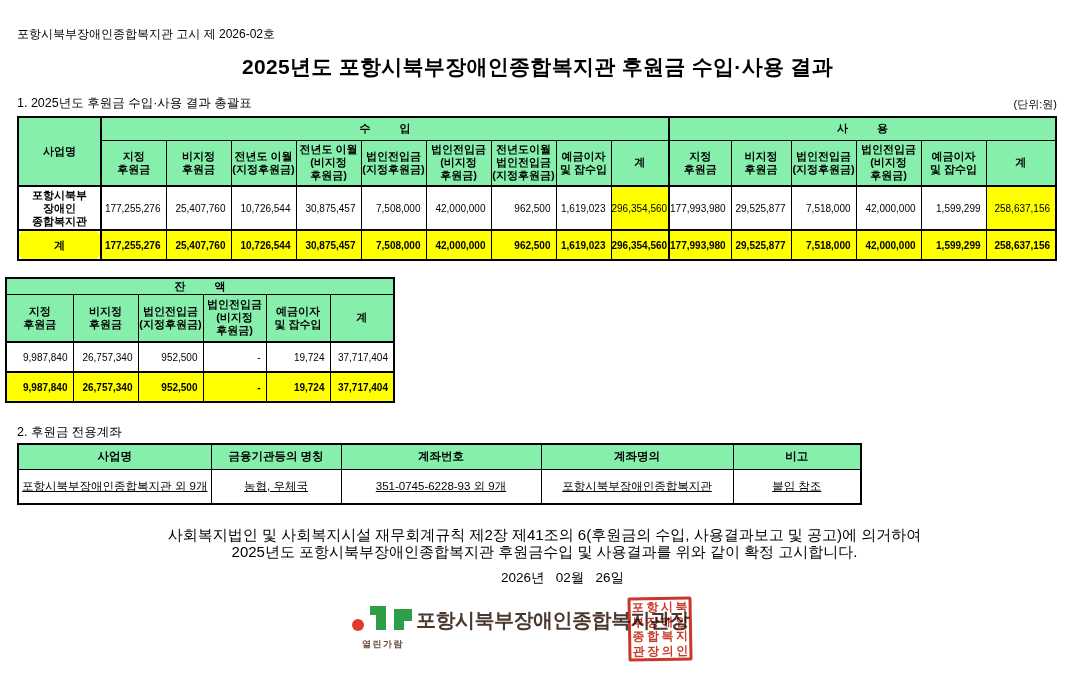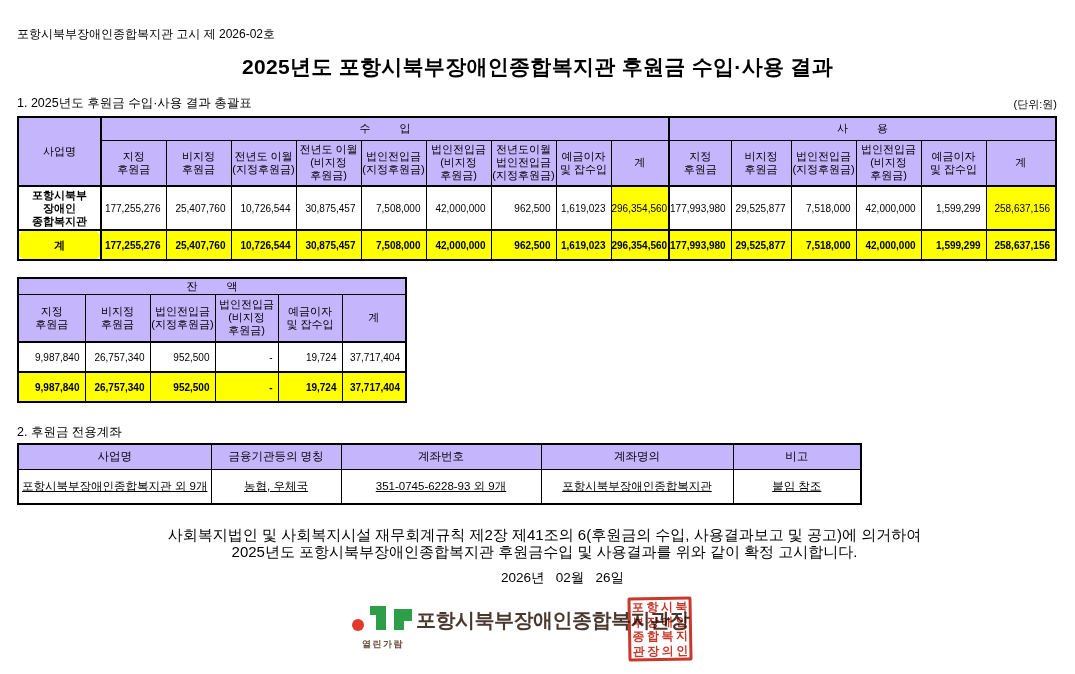--- a/index.html
+++ b/index.html
@@ -13,32 +13,32 @@
   .notice  { left:17px; top:26px; font-size:12px; }
   .title   { left:0; width:100%; top:53px; text-align:center; font-size:21px; font-weight:bold; letter-spacing:.3px; }
   .sec1    { left:17px; top:95px;  font-size:12.5px; }
   .unit    { right:18px; top:97px; font-size:11px; }
   .sec2    { left:17px; top:424px; font-size:12.5px; }
   .f1      { left:7px; width:100%; top:527px; text-align:center; font-size:15px; line-height:16.5px; }
   .date    { left:0; width:100%; top:569px; text-align:center; font-size:13.5px; white-space:pre; padding-left:50px; box-sizing:border-box; }
 
   table.t { position:absolute; border-collapse:collapse; table-layout:fixed; border:2px solid #000; background:#fff; }
   table.t th, table.t td { border:1px solid #000; vertical-align:middle; overflow:hidden; padding:0; }
-  table.t th { background:#c4b5fd; font-weight:normal; font-size:11px; line-height:13px; }
+  table.t th { background:#86efac; font-weight:bold; font-size:11px; line-height:13px; }
   .grp { font-size:12px; word-spacing:26px; }
   .num { text-align:right; padding-right:5px !important; font-size:10px; }
   .ctr { text-align:center; font-size:11.5px;text-decoration:underline; }
   .name { font-weight:bold; font-size:11px; line-height:13px; text-align:center;border-radius:9px; }
   .yel { background:#ffff00; }
   .bt { border-top:2px solid #000 !important; }
   .bl { border-left:2px solid #000 !important; }
   tr.total td { background:#ffff00; font-weight:bold; }
 
   #t1 { left:17px; top:116px; width:1038px; }
-  #t2 { left:17px; top:277px; width:388px; }
+  #t2 { left:5px; top:277px; width:388px; }
   #t3 { left:17px; top:443px; width:843px; }
   #t3 th { font-size:11.5px; }
 
   .sig { position:absolute; left:346px; top:597px; width:420px; height:72px; }
   .logo { position:absolute; left:0; top:2px; width:74px; text-align:center; }
   .logo-caption { font-size:9px; font-weight:bold; color:#6a4a38; letter-spacing:1.5px; margin-top:-3px; }
   .signer { position:absolute; left:70px; top:10px; font-size:20px; font-weight:bold; color:#4a382e; white-space:nowrap; letter-spacing:-0.5px; }
   .stamp {
     position:absolute; left:282px; top:0; width:58px; height:58px;
     border:3px solid #c9392b; border-radius:2px;

